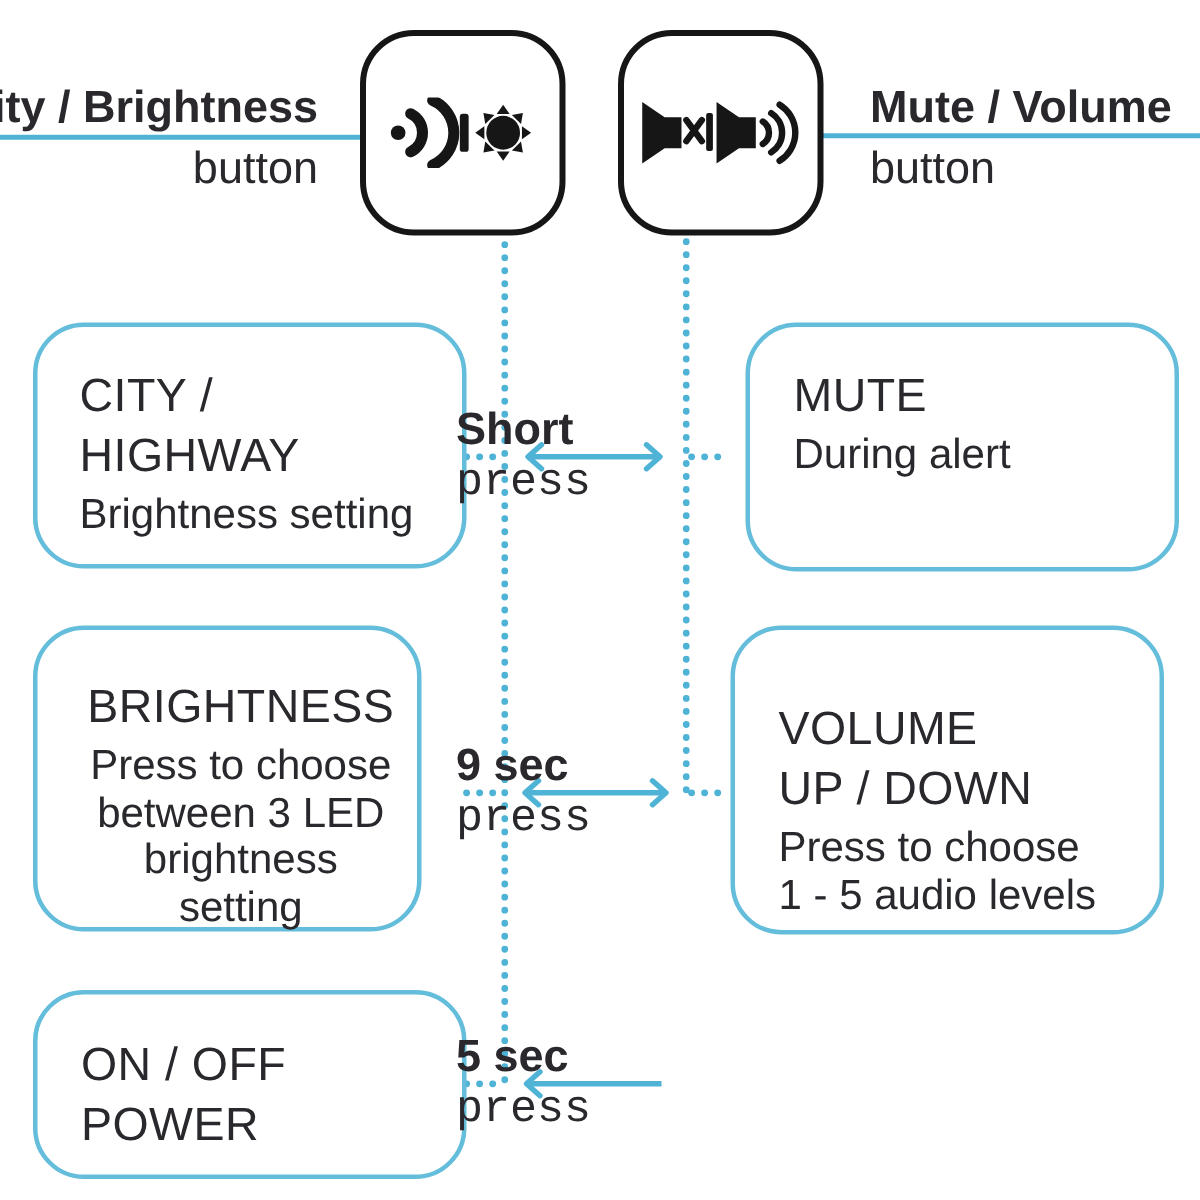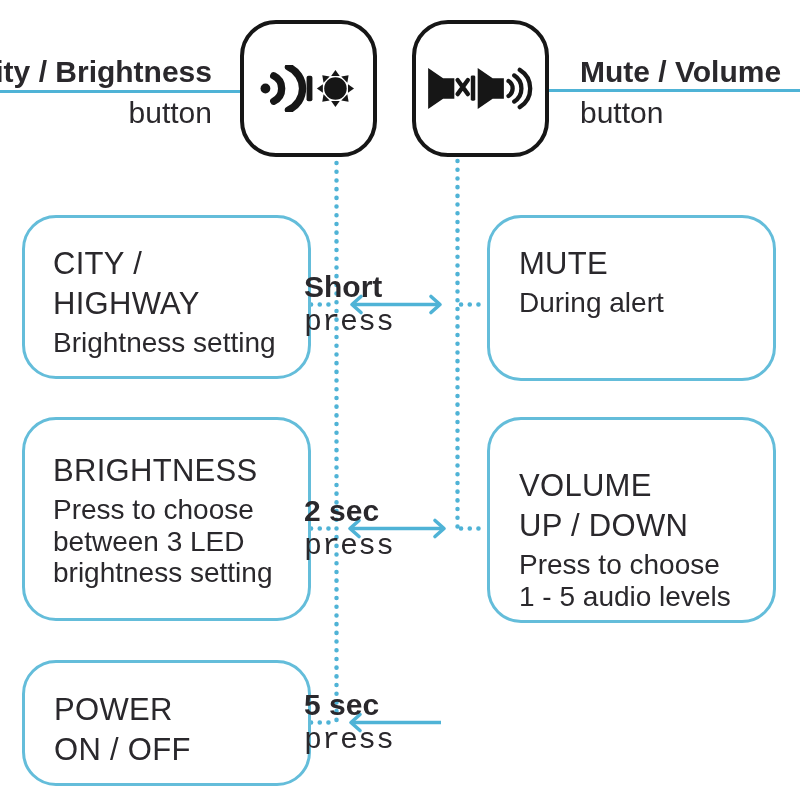--- a/index.html
+++ b/index.html
@@ -35,23 +35,23 @@
   #btn-right{left:412px;top:20px;}
   .btn svg{display:block;}
   .ink{fill:var(--button-border);}
   .inkstroke{stroke:var(--button-border);fill:none;}
 
   .box{
     position:absolute;background:#fff;box-sizing:border-box;
     border:3px solid var(--box-border);border-radius:34px;
   }
   #box-city{left:22px;top:215px;width:289px;height:164px;padding:26px 16px 0 28px;}
-  #box-brightness{left:22px;top:417px;width:289px;height:204px;padding:31px 10px 0 28px;}
+  #box-brightness{left:22px;top:417px;width:259px;height:204px;padding:31px 10px 0 28px;text-align:center;}
   #box-power{left:22px;top:660px;width:289px;height:126px;padding:27px 16px 0 29px;}
-  #box-mute{left:487px;top:215px;width:289px;height:166px;padding:26px 16px 0 29px;}
+  #box-mute{left:497px;top:215px;width:289px;height:166px;padding:26px 16px 0 29px;}
   #box-volume{left:487px;top:417px;width:289px;height:206px;padding:46px 10px 0 29px;}
   .box-title{font-size:31px;font-weight:400;line-height:40px;letter-spacing:.3px;}
   .box-title span{display:block;}
   .box-desc{font-size:28px;line-height:31.5px;margin-top:3px;}
   .box-desc span{display:block;}
 
   .press{position:absolute;left:304px;width:180px;text-align:left;}
   .press .dur{font-size:30px;font-weight:700;line-height:34px;}
   .press .act{font-size:30px;line-height:34px;margin-top:1px;font-family:Liberation Mono, monospace;}
   #press-short{top:270px;}
@@ -146,22 +146,22 @@
     </div>
     <div class="box-desc">
       <span>Press to choose</span>
       <span>between 3 LED</span>
       <span>brightness setting</span>
     </div>
   </div>
 
   <div class="box" id="box-power">
     <div class="box-title">
+      <span>ON / OFF</span>
       <span>POWER</span>
-      <span>ON / OFF</span>
     </div>
   </div>
 
   <div class="box" id="box-mute">
     <div class="box-title">
       <span>MUTE</span>
     </div>
     <div class="box-desc">
       <span>During alert</span>
     </div>
@@ -176,21 +176,21 @@
       <span>Press to choose</span>
       <span>1 - 5 audio levels</span>
     </div>
   </div>
 
   <div class="press" id="press-short">
     <div class="dur">Short</div>
     <div class="act">press</div>
   </div>
   <div class="press" id="press-2sec">
-    <div class="dur">2 sec</div>
+    <div class="dur">9 sec</div>
     <div class="act">press</div>
   </div>
   <div class="press" id="press-5sec">
     <div class="dur">5 sec</div>
     <div class="act">press</div>
   </div>
 
 </div>
 
 </body></html>

